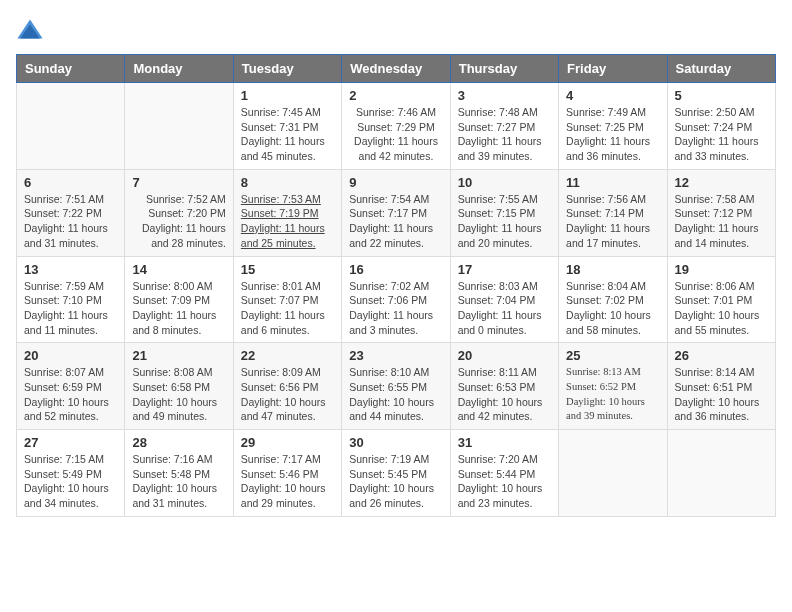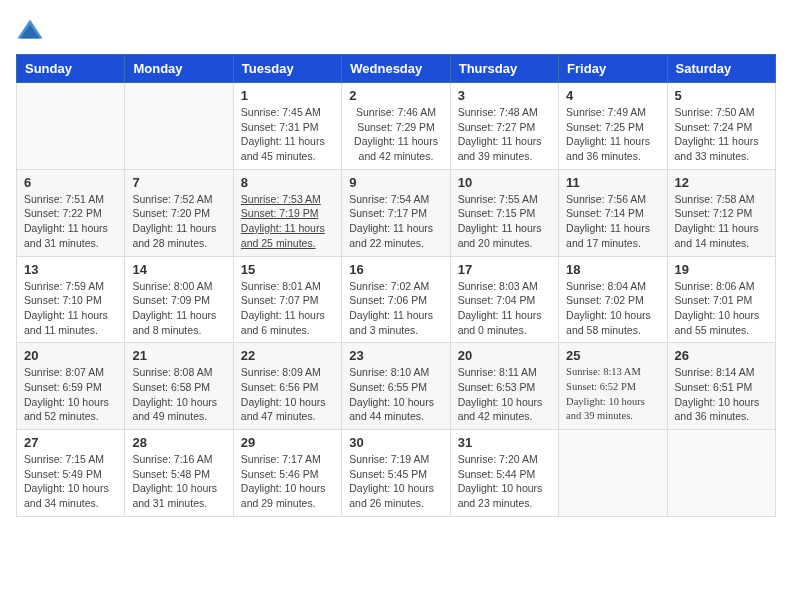--- a/index.html
+++ b/index.html
@@ -47,21 +47,21 @@
     .location-title {
       font-size: 15px;
       color: #555;
     }
     .calendar {
       width: 100%;
       border-collapse: collapse;
       border: 1px solid #ccc;
     }
     .calendar th {
-      background-color: #1d4ed8;
+      background-color: #737373;
       color: #fff;
       text-align: left;
       padding: 6px 8px;
       font-size: 13px;
       font-weight: bold;
       border: 1px solid #3a6ab0;
     }
     .calendar td {
       vertical-align: top;
       padding: 5px 7px;
@@ -148,35 +148,35 @@
 Daylight: 11 hours and 39 minutes.</div>
         </td>
         <td>
           <span class="day-number">4</span>
           <div class="day-info" style="white-space: pre-line;">Sunrise: 7:49 AM
 Sunset: 7:25 PM
 Daylight: 11 hours and 36 minutes.</div>
         </td>
         <td>
           <span class="day-number">5</span>
-          <div class="day-info" style="white-space: pre-line;">Sunrise: 7:50 AM
+          <div class="day-info" style="white-space: pre-line;">Sunrise: 2:50 AM
 Sunset: 7:24 PM
 Daylight: 11 hours and 33 minutes.</div>
         </td>
       </tr>
       <tr>
         <td>
           <span class="day-number">6</span>
           <div class="day-info" style="white-space: pre-line;">Sunrise: 7:51 AM
 Sunset: 7:22 PM
 Daylight: 11 hours and 31 minutes.</div>
         </td>
         <td>
           <span class="day-number">7</span>
-          <div class="day-info" style="white-space: pre-line;">Sunrise: 7:52 AM
+          <div class="day-info" style="white-space: pre-line; text-align: right;">Sunrise: 7:52 AM
 Sunset: 7:20 PM
 Daylight: 11 hours and 28 minutes.</div>
         </td>
         <td>
           <span class="day-number">8</span>
           <div class="day-info" style="white-space: pre-line; text-decoration: underline;">Sunrise: 7:53 AM
 Sunset: 7:19 PM
 Daylight: 11 hours and 25 minutes.</div>
         </td>
         <td>

